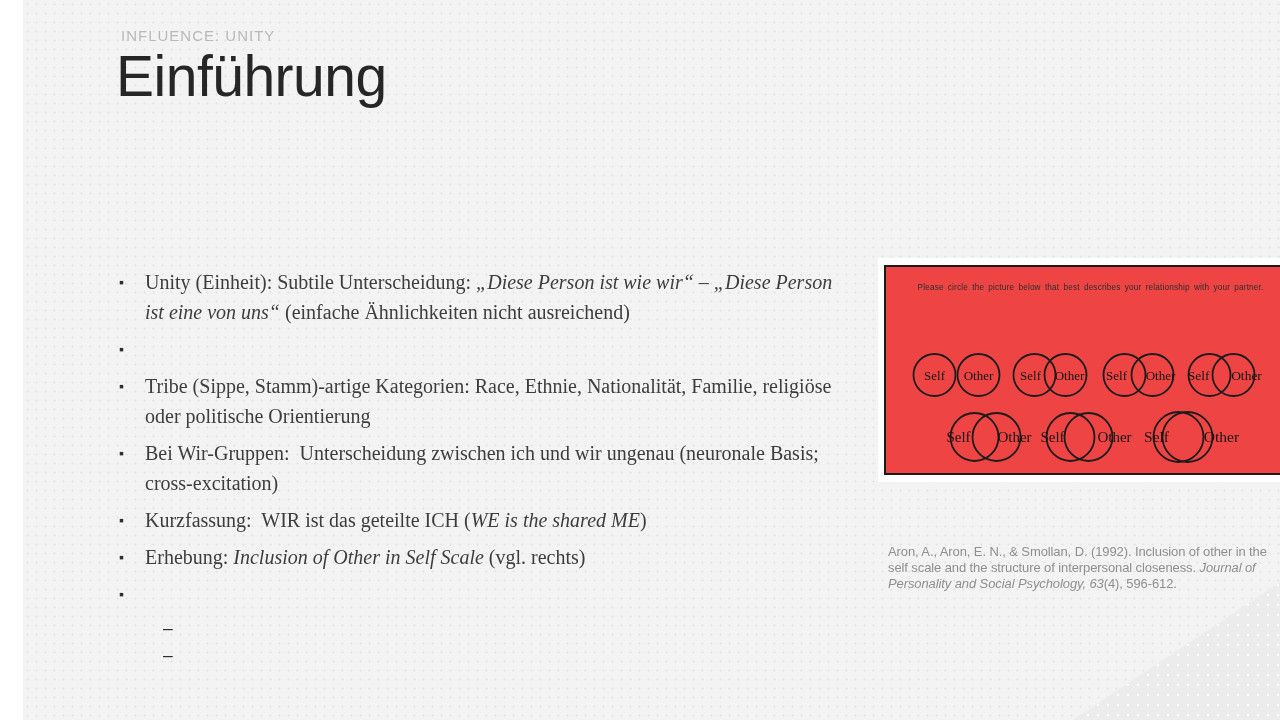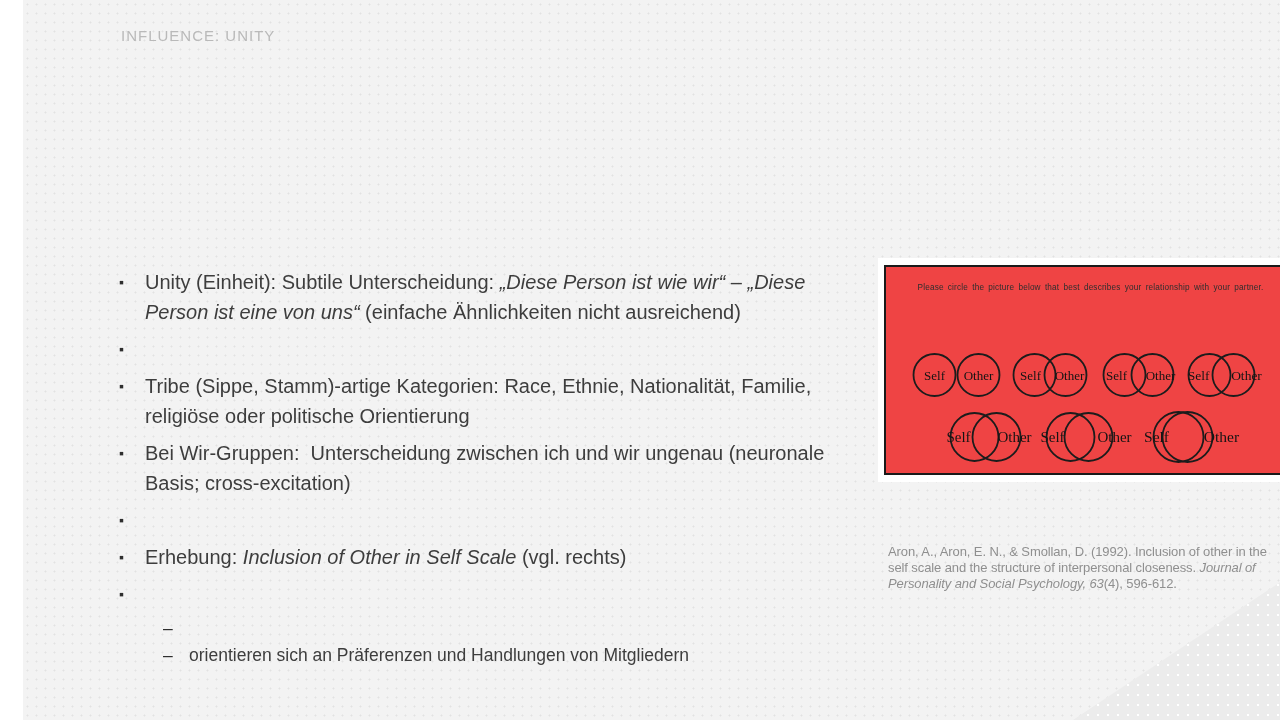--- a/index.html
+++ b/index.html
@@ -30,21 +30,21 @@
   .content{
     position:absolute; left:96px; top:267px; width:724px; color:#3d3d3d;
   }
   .bullet{
     display:flex; align-items:flex-start;
     font-size:20px; line-height:30px; margin-bottom:7px;
   }
   .bullet .marker{
     flex:none; width:26px; font-size:14px; line-height:30px; color:#2e2e2e;
   }
-  .btext{ white-space:pre-wrap; }
+  .btext{ white-space:pre-wrap;font-family:Liberation Serif, serif; }
   .bullet.sub{
     margin-left:44px; font-size:17.5px; line-height:25px; margin-bottom:2px;
   }
   .bullet.sub .marker{ width:26px; font-size:17.5px; line-height:25px; }
   em{ font-style:italic; }
   .figure{
     position:absolute; left:855px; top:258px; width:424px; height:224px;
     background:#ffffff;
   }
   .figure-inner{
@@ -63,53 +63,54 @@
     font-size:13px; line-height:15.8px; color:#8f8f8f; letter-spacing:-0.1px;
   }
 </style>
 </head>
 <body>
 
 <div class="slide">
   <div class="corner-band"></div>
 
   <div class="eyebrow">INFLUENCE: UNITY</div>
+  <div class="title">Einführung</div>
 
   <div class="content">
       <div class="bullet">
         <span class="marker">▪</span>
         <span class="btext"><span>Unity (Einheit): Subtile Unterscheidung: </span><em>„Diese Person ist wie wir“</em><span> – </span><em>„Diese Person ist eine von uns“</em><span> (einfache Ähnlichkeiten nicht ausreichend)</span></span>
       </div>
       <div class="bullet">
         <span class="marker">▪</span>
       </div>
       <div class="bullet">
         <span class="marker">▪</span>
         <span class="btext"><span>Tribe (Sippe, Stamm)-artige Kategorien: Race, Ethnie, Nationalität, Familie, religiöse oder politische Orientierung</span></span>
       </div>
       <div class="bullet">
         <span class="marker">▪</span>
         <span class="btext"><span>Bei Wir-Gruppen:  Unterscheidung zwischen ich und wir ungenau (neuronale Basis; cross-excitation)</span></span>
       </div>
       <div class="bullet">
         <span class="marker">▪</span>
+        <span class="btext"><span>Kurzfassung:  WIR ist das geteilte ICH (</span><em>WE is the shared ME</em><span>)</span></span>
       </div>
       <div class="bullet">
         <span class="marker">▪</span>
         <span class="btext"><span>Erhebung: </span><em>Inclusion of Other in Self Scale</em><span> (vgl. rechts)</span></span>
       </div>
       <div class="bullet">
         <span class="marker">▪</span>
       </div>
       <div class="bullet sub">
         <span class="marker">–</span>
       </div>
       <div class="bullet sub">
         <span class="marker">–</span>
-        <span class="btext"><span>orientieren sich an Präferenzen und Handlungen von Mitgliedern</span></span>
       </div>
     </div>
 
   <div class="figure">
     <div class="figure-inner">
       <svg viewBox="0 0 408 206" xmlns="http://www.w3.org/2000/svg">
           <text x="204" y="23" text-anchor="middle" textLength="346" lengthAdjust="spacingAndGlyphs" class="fig-caption">Please circle the picture below that best describes your relationship with your partner.</text>
           <g>
             <circle cx="48" cy="108" r="21" class="venn"></circle>
             <circle cx="92" cy="108" r="21" class="venn"></circle>

